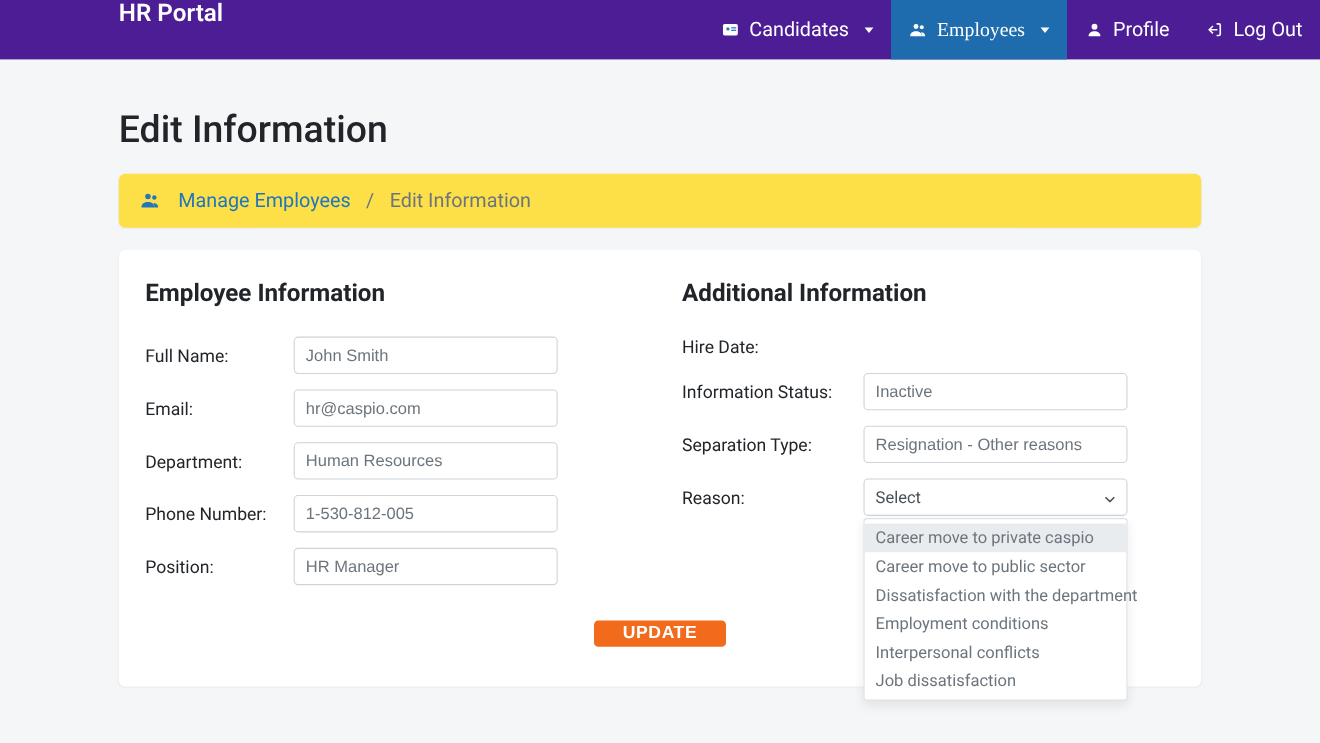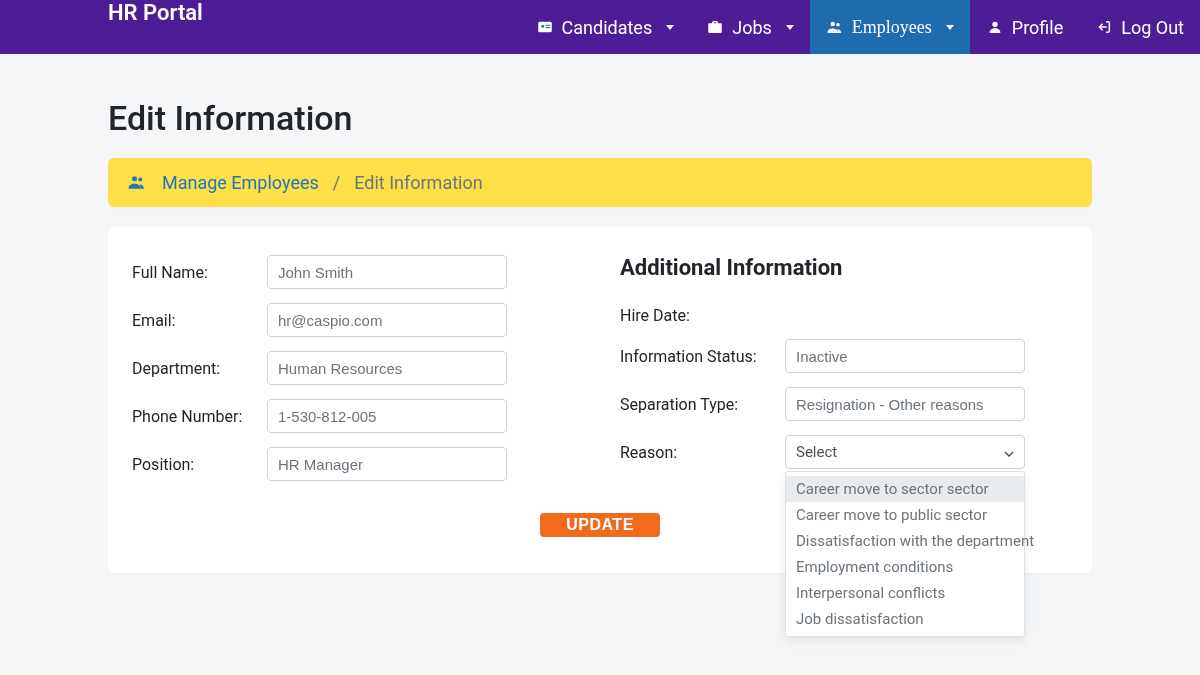--- a/index.html
+++ b/index.html
@@ -215,29 +215,20 @@
             <rect x="3" y="5" width="18" height="14" rx="2"></rect>
             <circle cx="9" cy="11" r="2" fill="#2176bd"></circle>
             <rect x="13" y="9" width="6" height="1.5" fill="#2176bd"></rect>
             <rect x="13" y="12" width="6" height="1.5" fill="#2176bd"></rect>
           </svg>
       </span>
       <span>Candidates</span>
       <span class="caret"></span>
     </div>
 
-    <div class="nav-item">
-      <span class="nav-icon">
-        <svg viewBox="0 0 24 24" width="18" height="18" fill="#fff">
-            <path d="M10 4h4a2 2 0 0 1 2 2v1h4a1 1 0 0 1 1 1v10a2 2 0 0 1-2 2H5a2 2 0 0 1-2-2V8a1 1 0 0 1 1-1h4V6a2 2 0 0 1 2-2zm0 3h4V6h-4v1z"></path>
-          </svg>
-      </span>
-      <span>Jobs</span>
-      <span class="caret"></span>
-    </div>
 
     <div class="nav-item active">
       <span class="nav-icon">
         <svg viewBox="0 0 24 24" width="20" height="18" fill="#fff">
             <circle cx="9" cy="8" r="3"></circle>
             <circle cx="16" cy="9" r="2.4"></circle>
             <path d="M2 19c0-3 3-5 7-5s7 2 7 5v1H2v-1z"></path>
             <path d="M15 15c2.5 0 5 1.4 5 4v1h-4v-1c0-1.6-.4-2.9-1-4z"></path>
           </svg>
       </span>
@@ -284,20 +275,21 @@
     </span>
     <span class="breadcrumb-link">Manage Employees</span>
     <span class="breadcrumb-sep">/</span>
     <span class="breadcrumb-current">Edit Information</span>
   </div>
 
   <div class="form-card">
     <div class="form-columns">
 
       <div class="col">
+        <div class="section-title">Employee Information</div>
 
         <div class="form-row">
           <div class="form-label">Full Name:</div>
           <input class="form-input" value="John Smith" style="">
         </div>
         <div class="form-row">
           <div class="form-label">Email:</div>
           <input class="form-input" value="hr@caspio.com" style="">
         </div>
         <div class="form-row">
@@ -333,21 +325,21 @@
           <div class="select-wrap">
             <div class="select-input">
               <span>Select</span>
               <span>
                 <svg class="select-caret" viewBox="0 0 10 6" fill="none" stroke="#495057" stroke-width="1.4">
                     <path d="M1 1l4 4 4-4"></path>
                   </svg>
               </span>
             </div>
             <div class="dropdown">
-              <div class="dropdown-item highlight">Career move to sector sector</div>
+              <div class="dropdown-item highlight">Career move to private caspio</div>
               <div class="dropdown-item">Career move to public sector</div>
               <div class="dropdown-item">Dissatisfaction with the department</div>
               <div class="dropdown-item">Employment conditions</div>
               <div class="dropdown-item">Interpersonal conflicts</div>
               <div class="dropdown-item">Job dissatisfaction</div>
             </div>
           </div>
         </div>
       </div>
 

